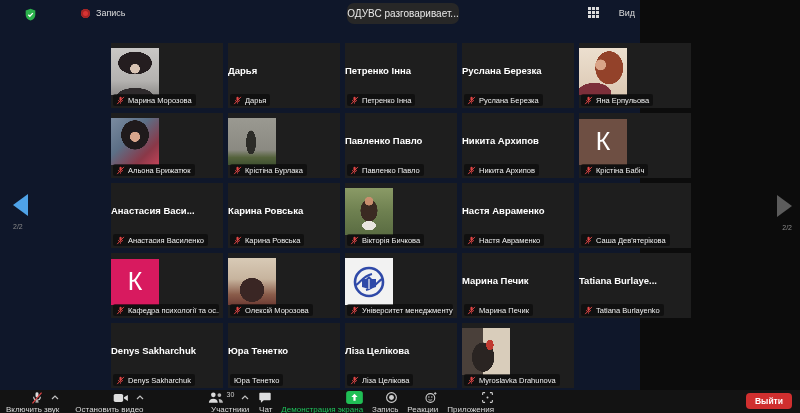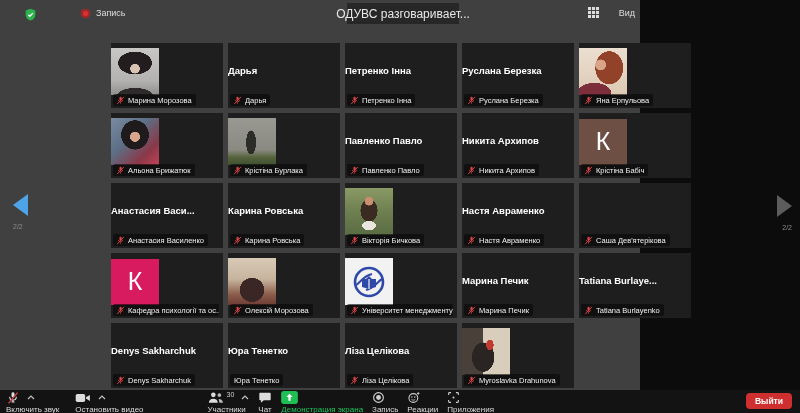--- a/index.html
+++ b/index.html
@@ -1,28 +1,28 @@
 <!DOCTYPE html>
 <html><head>
 <meta charset="utf-8">
 <style>
   * { margin:0; padding:0; box-sizing:border-box; }
   html,body { width:800px; height:413px; overflow:hidden; background:#0c0c0c;
               font-family:"Liberation Sans", sans-serif; }
-  .app { position:relative; width:640px; height:413px; background:#404040; color:#eee; }
+  .app { position:relative; width:640px; height:413px; background:#0f172a; color:#eee; }
 
   
   .topbar { position:absolute; top:0; left:0; right:0; height:28px; }
   .shield { position:absolute; left:24px; top:7px; cursor:pointer; }
   .rec { position:absolute; left:81px; top:8px; display:flex; align-items:center; gap:6px;
          font-size:9px; color:#ddd; }
   .rec-dot { width:9px; height:9px; border-radius:50%; background:#d83434;
              box-shadow:inset 0 0 0 2px #a52525; }
   .status-pill { position:absolute; left:347px; top:3px; width:112px; height:21px;
-                 background:#272727; border-radius:0; color:#e8e8e8; font-size:12px;
+                 background:#272727; border-radius:7px; color:#e8e8e8; font-size:10px;
                  display:flex; align-items:center; justify-content:center; white-space:nowrap; }
   .view-btn { position:absolute; right:5px; top:7px; display:flex; align-items:center; gap:20px;
               font-size:9px; color:#ddd; cursor:pointer; }
 
   
   .stage { position:absolute; top:28px; left:0; width:800px; height:362px; }
   .grid { position:absolute; left:111px; top:15px; display:grid;
           grid-template-columns:repeat(5,112px); grid-auto-rows:65px; gap:5px; }
   .tile { position:relative; background:#1e1e1e; overflow:hidden;
           display:flex; align-items:center; justify-content:flex-start; }
@@ -76,21 +76,21 @@
   .tri-left  { width:0; height:0; border-top:11px solid transparent; border-bottom:11px solid transparent;
                border-right:15px solid #4fa3e8; }
   .tri-right { width:0; height:0; border-top:11px solid transparent; border-bottom:11px solid transparent;
                border-left:15px solid #5c5c5c; }
   .pageno { font-size:7px; color:#8a8a8a; margin-top:7px; }
   .nav-left .pageno { text-align:left; } .nav-right .pageno { text-align:right; }
 
   
   .toolbar { position:absolute; left:0; bottom:0; width:800px; height:23px; background:#131313;
              display:flex; align-items:flex-start; }
-  .tb-item { display:flex; flex-direction:column; align-items:flex-start; cursor:pointer; padding-top:1px; }
+  .tb-item { display:flex; flex-direction:column; align-items:flex-end; cursor:pointer; padding-top:1px; }
   .tb-row { display:flex; align-items:center; gap:7px; height:13px; }
   .tb-lbl { font-size:8px; color:#dcdcdc; white-space:nowrap; margin-top:1px; }
   .tb-left { display:flex; gap:16px; margin-left:6px; }
   .tb-center { display:flex; gap:9px; margin-left:64px; }
   .green { color:#1ec45c; }
   .pcount { font-size:7px; color:#cfcfcf; margin:-6px 0 0 -4px; }
   .leave-btn { margin-left:auto; margin-right:8px; margin-top:3px; background:#d02f2f; color:#fff;
                font-size:8.5px; font-weight:bold; border:none; border-radius:4px; padding:3px 9px;
                cursor:pointer; }
 </style>

